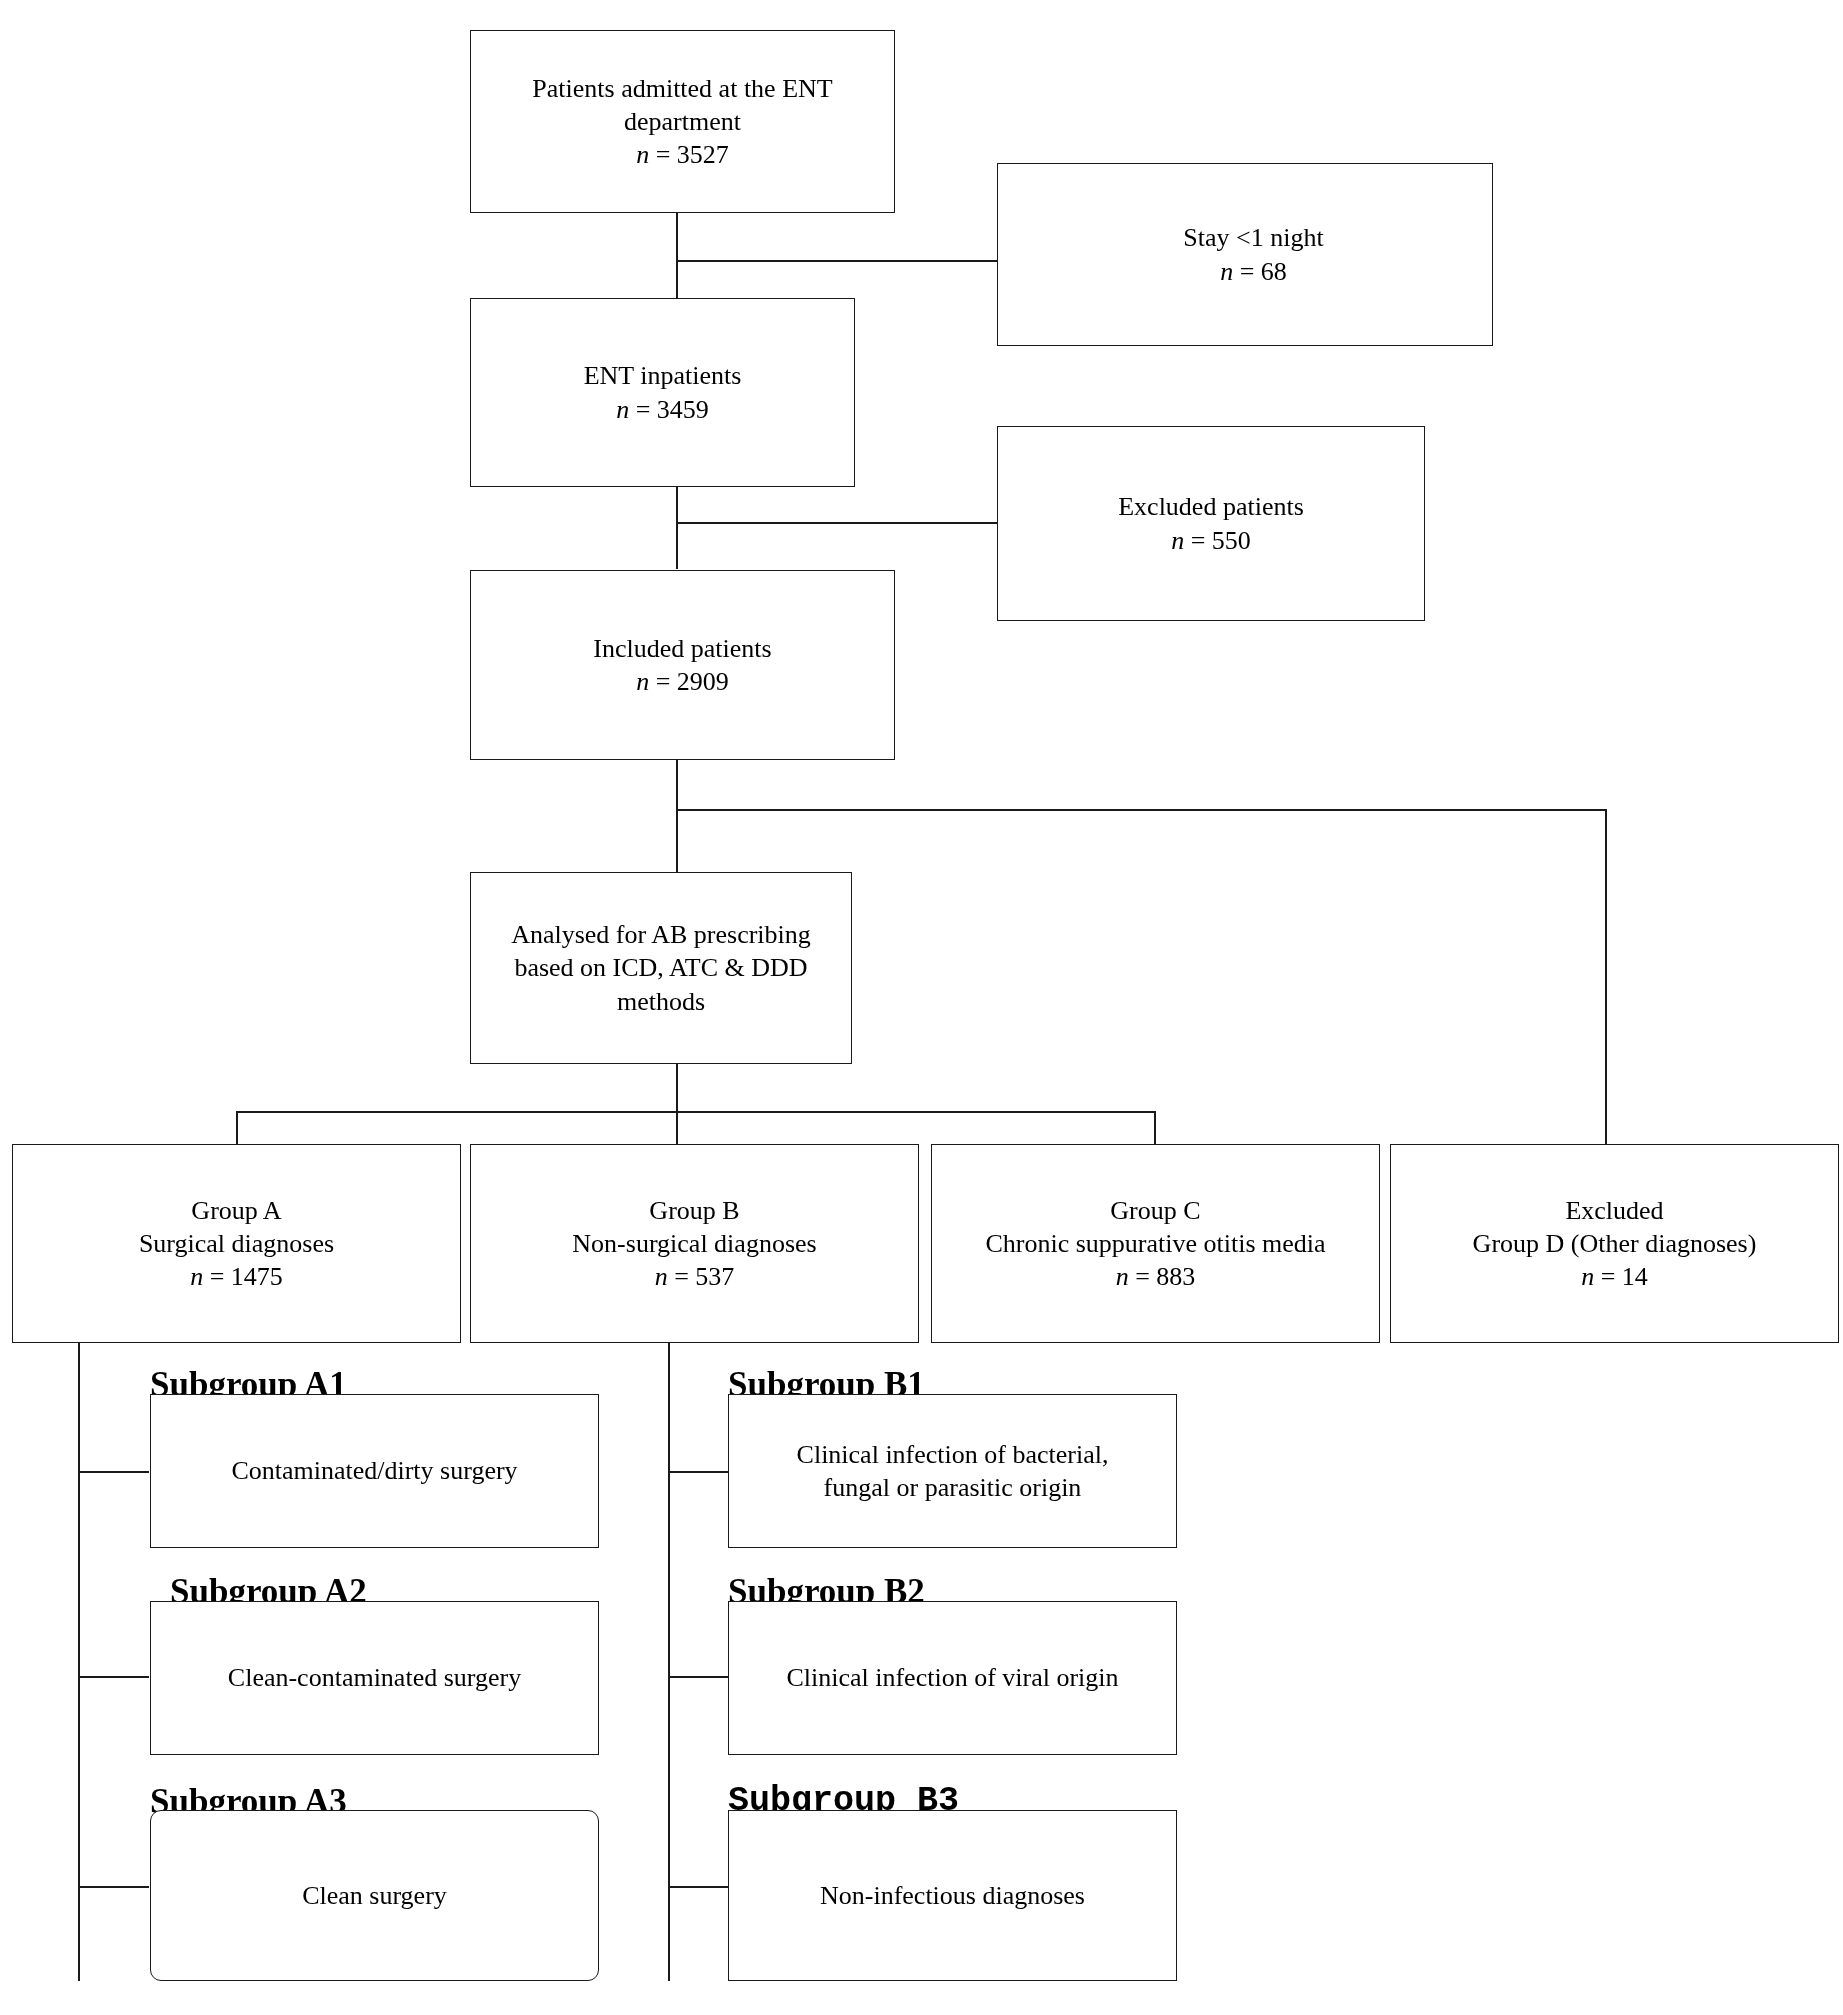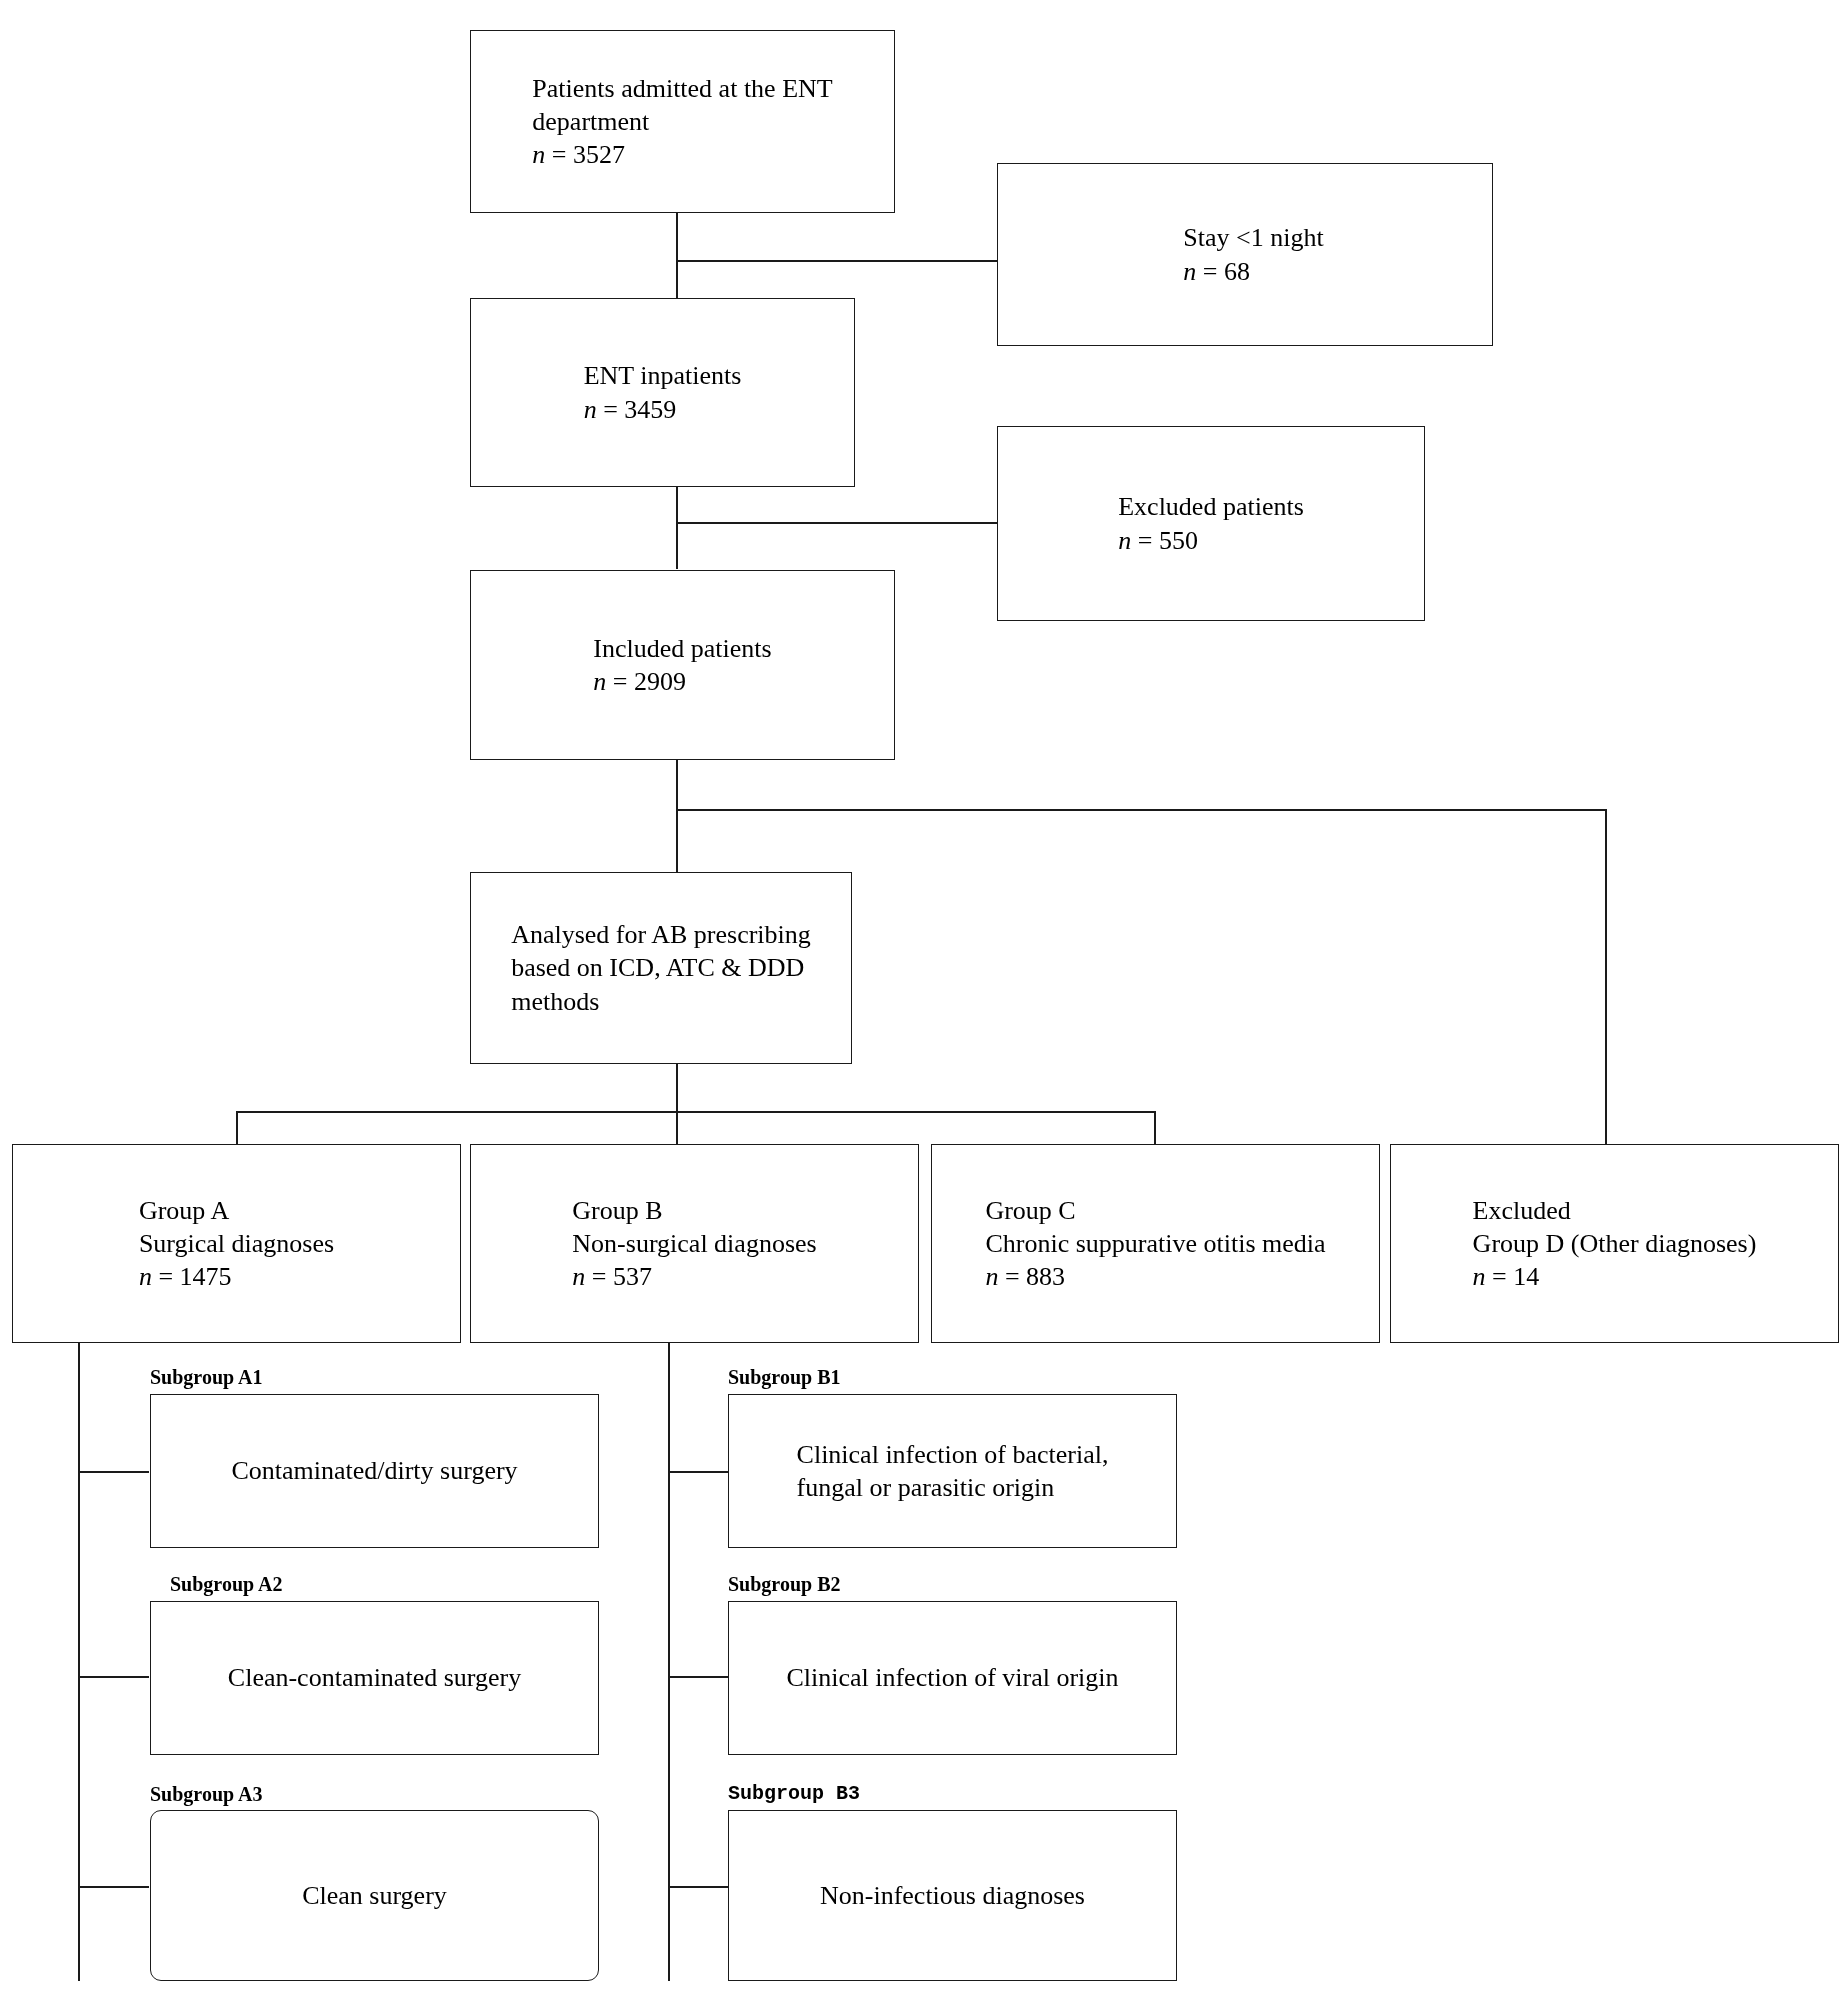--- a/index.html
+++ b/index.html
@@ -7,35 +7,36 @@
   #stage{position:relative;width:1844px;height:2015px;background:#fff;overflow:hidden;}
 
   .box{
     position:absolute;
     border:1.8px solid #1a1a1a;
     background:#ffffff;
     box-sizing:border-box;
     display:flex;
     align-items:center;
     justify-content:center;
+    text-align:center;
   }
   .box .txt{
     font-size:26px;
     line-height:1.28;
     padding:0 8.4px;
     font-family:"Liberation Serif", serif;
   }
   .box .txt .nline{display:block;}
   .nital{font-style:italic;}
 
   .caption{
     position:absolute;
     font-family:"Liberation Serif", serif;
     font-weight:bold;
-    font-size:20px;
+    font-size:35px;
     white-space:nowrap;
     line-height:1;
   }
 
   .ln{position:absolute;background:#1a1a1a;}
   .lnv{width:1.8px;}
   .lnh{height:1.8px;}
 </style>
 </head>
 <body>

